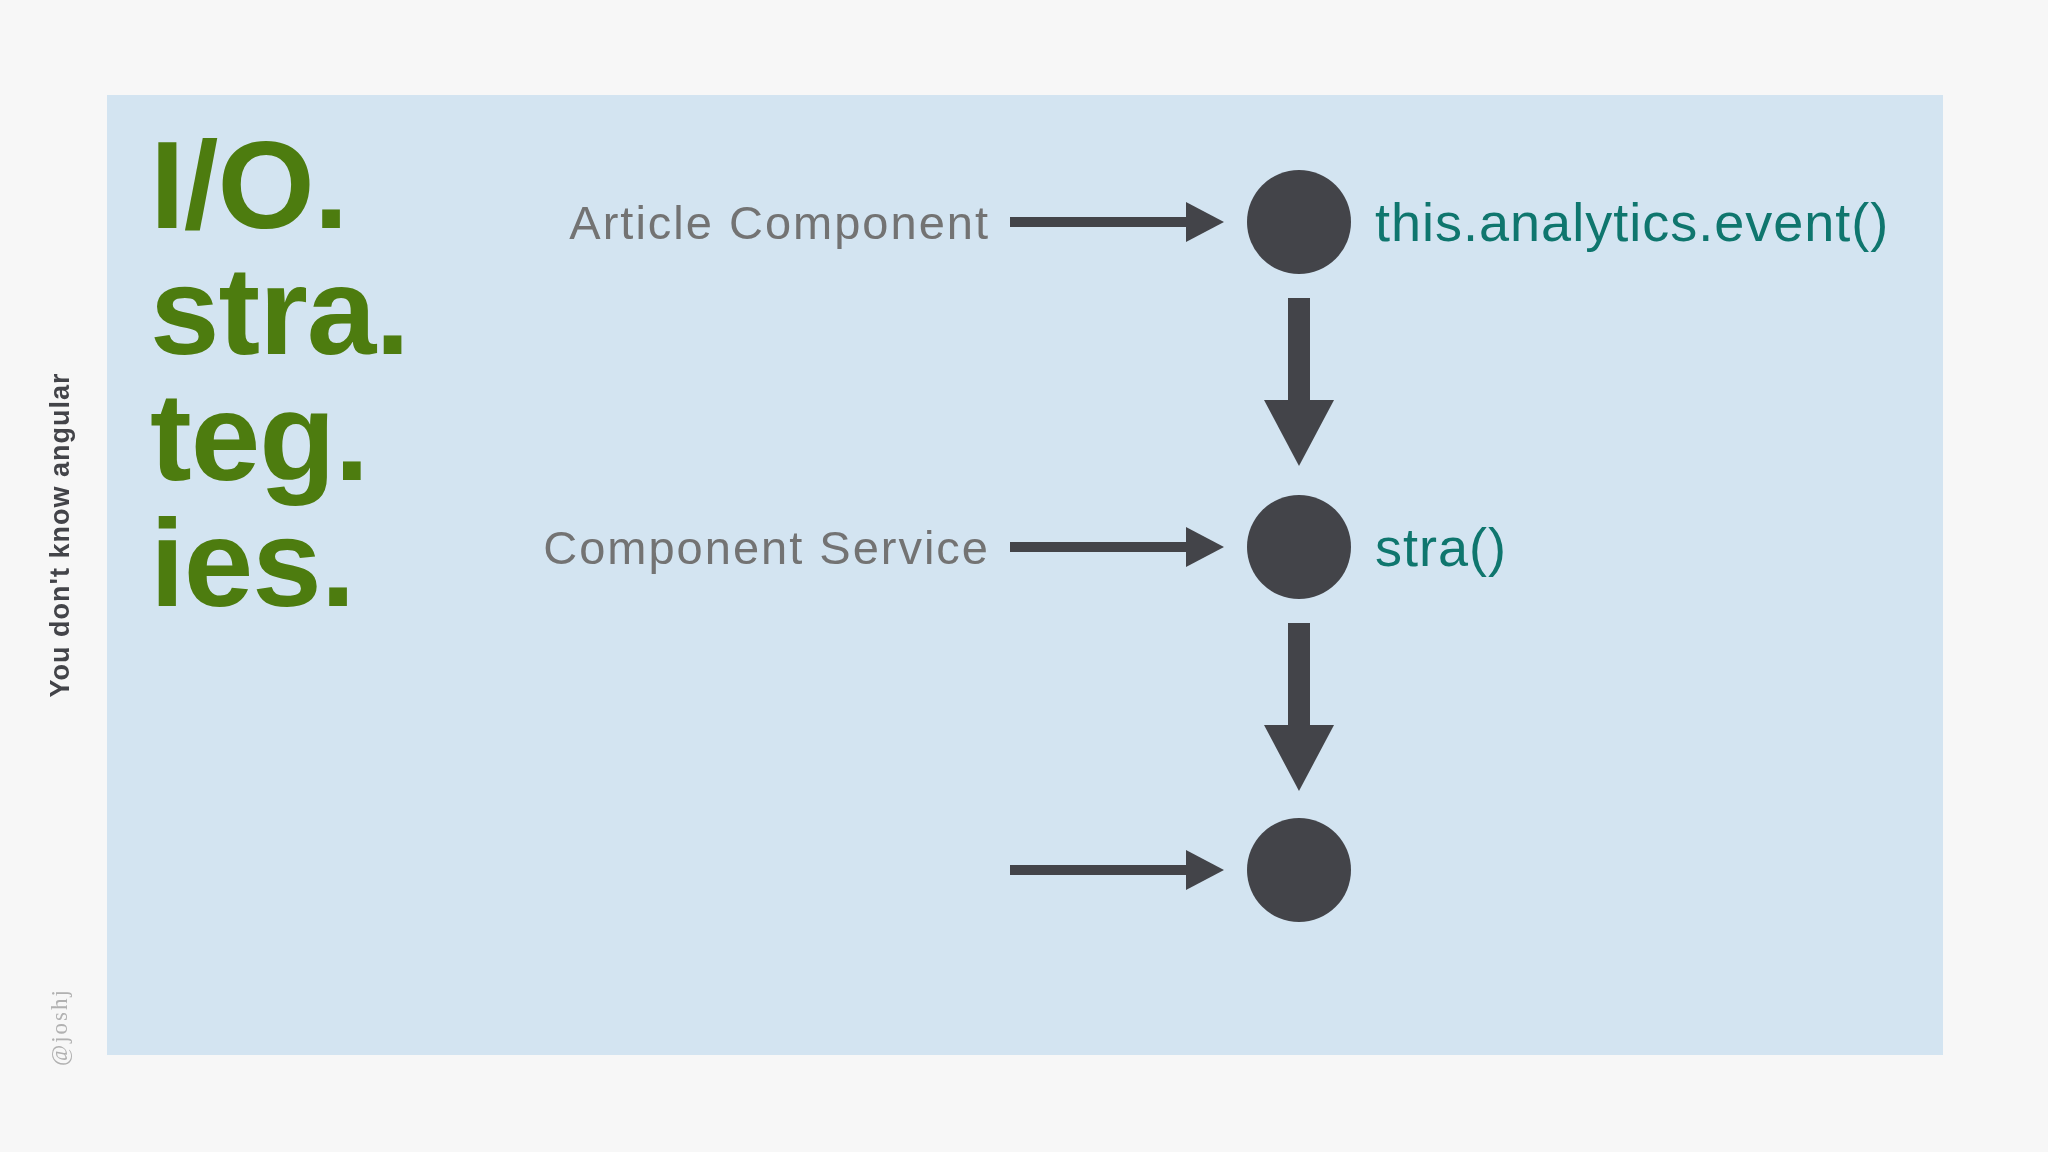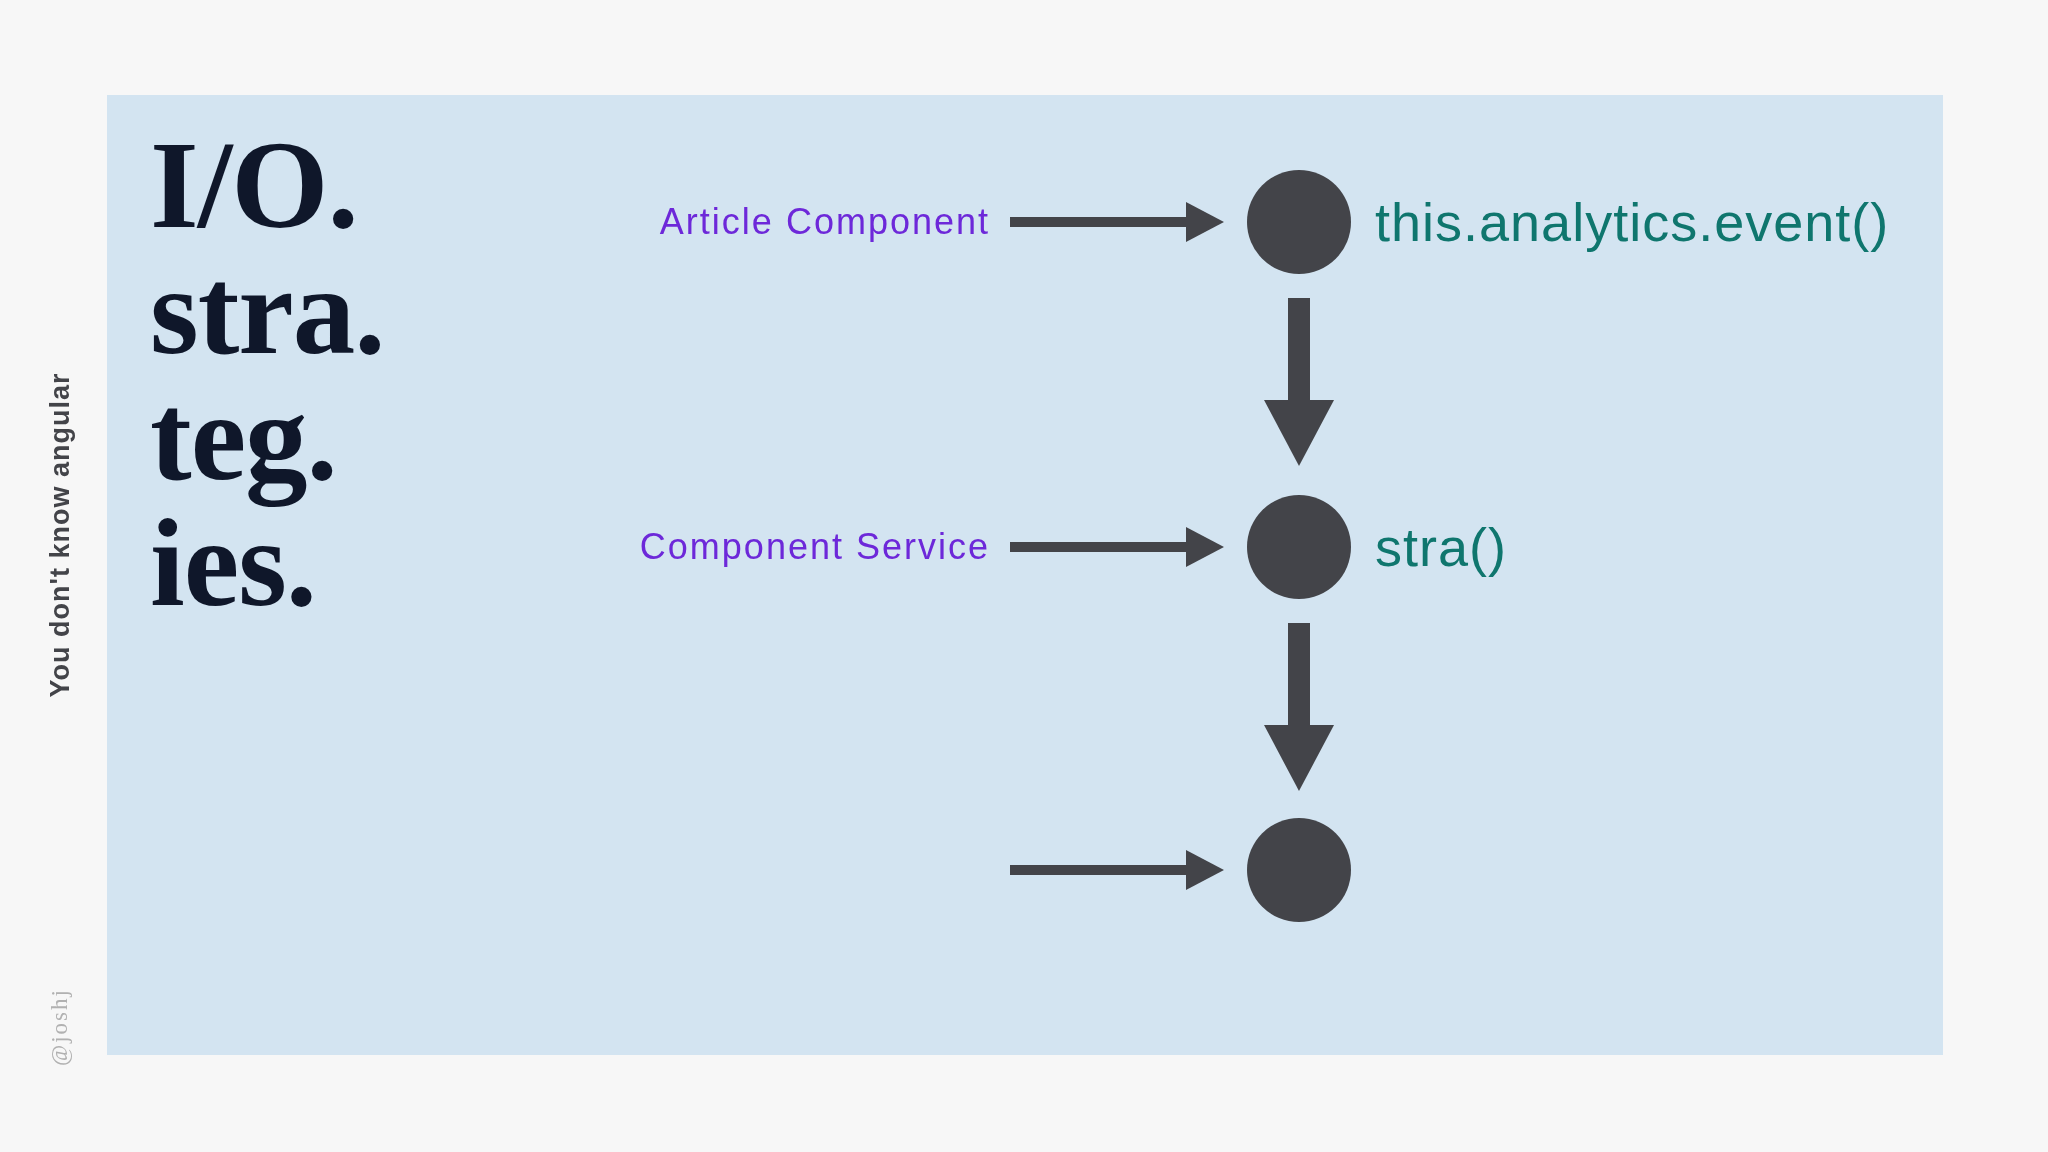--- a/index.html
+++ b/index.html
@@ -20,23 +20,22 @@
     width: 1836px; height: 960px;
     background: #d3e4f1;
   }
   .slide-title {
     position: absolute;
     left: 150px; top: 122px;
     font-size: 125px;
     line-height: 126px;
     font-weight: 700;
     letter-spacing: -1px;
-    color: #0f172a;
+    color: #4d7c0f;
     white-space: pre-line;
-    font-family: Liberation Serif, serif;
   }
   .vertical-tagline {
     position: absolute;
     left: -110px; top: 520px;
     width: 340px; height: 30px;
     display: flex; align-items: center; justify-content: center;
     transform: rotate(-90deg);
     font-size: 27px;
     font-weight: 700;
     letter-spacing: 1px;
@@ -53,23 +52,23 @@
     font-size: 23px;
     letter-spacing: 2px;
     color: #b1b1b1;
     white-space: nowrap;
   }
   .row-label {
     position: absolute;
     right: 1058px;
     height: 104px;
     display: flex; align-items: center;
-    font-size: 36px;
+    font-size: 47px;
     letter-spacing: 2px;
-    color: #6d28d9;
+    color: #737373;
     white-space: nowrap;
   }
   .node-label {
     position: absolute;
     left: 1375px;
     height: 104px;
     display: flex; align-items: center;
     font-size: 54px;
     letter-spacing: 1px;
     color: #0f766e;

